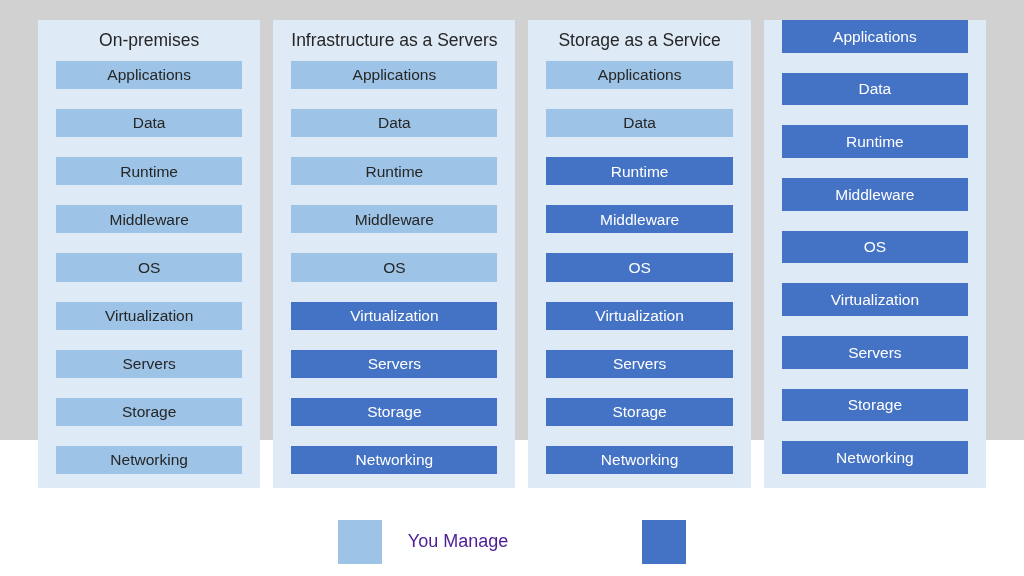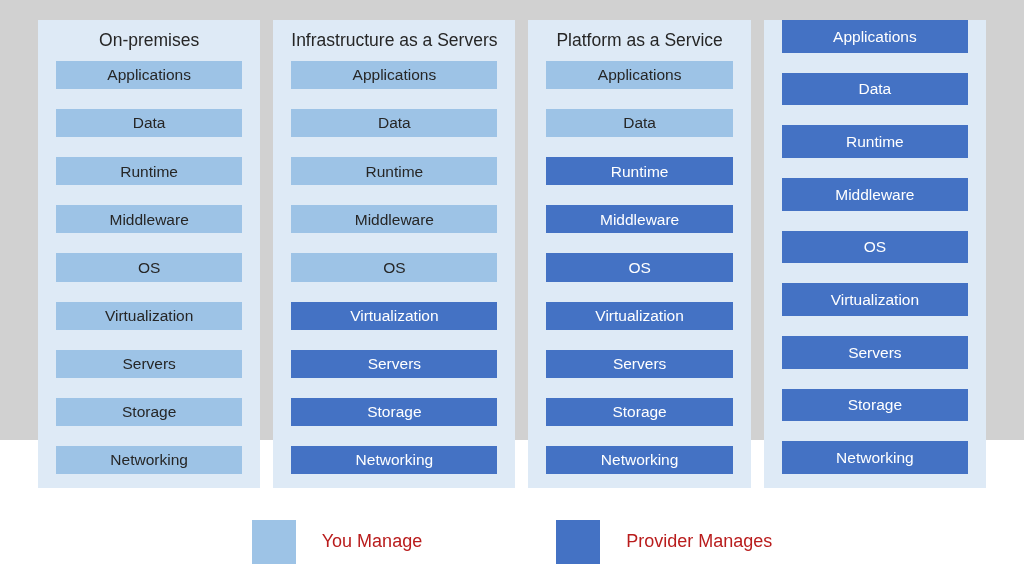--- a/index.html
+++ b/index.html
@@ -107,21 +107,21 @@
     height: 44px;
     flex: 0 0 auto;
   }
 
   .legend-swatch.you { background: #9dc3e6; }
   .legend-swatch.provider { background: #4472c4; }
 
   .legend-label {
     margin-left: 26px;
     font-size: 18px;
-    color: #b91c1c;
+    color: #4c1d95;
     white-space: nowrap;
   }
 </style>
 </head>
 <body>
 
 <div id="diagram-stage">
   <div id="columns">
       <div class="column">
         <div class="column-title">On-premises</div>
@@ -145,21 +145,21 @@
           <div class="layer you">Runtime</div>
           <div class="layer you">Middleware</div>
           <div class="layer you">OS</div>
           <div class="layer provider">Virtualization</div>
           <div class="layer provider">Servers</div>
           <div class="layer provider">Storage</div>
           <div class="layer provider">Networking</div>
         </div>
       </div>
       <div class="column">
-        <div class="column-title">Platform as a Service</div>
+        <div class="column-title">Storage as a Service</div>
         <div class="layers">
           <div class="layer you">Applications</div>
           <div class="layer you">Data</div>
           <div class="layer provider">Runtime</div>
           <div class="layer provider">Middleware</div>
           <div class="layer provider">OS</div>
           <div class="layer provider">Virtualization</div>
           <div class="layer provider">Servers</div>
           <div class="layer provider">Storage</div>
           <div class="layer provider">Networking</div>
@@ -181,15 +181,14 @@
     </div>
 </div>
 
 <div id="legend">
     <div class="legend-item">
       <span class="legend-swatch you"></span>
       <span class="legend-label">You Manage</span>
     </div>
     <div class="legend-item">
       <span class="legend-swatch provider"></span>
-      <span class="legend-label">Provider Manages</span>
     </div>
   </div>
 
 </body></html>

